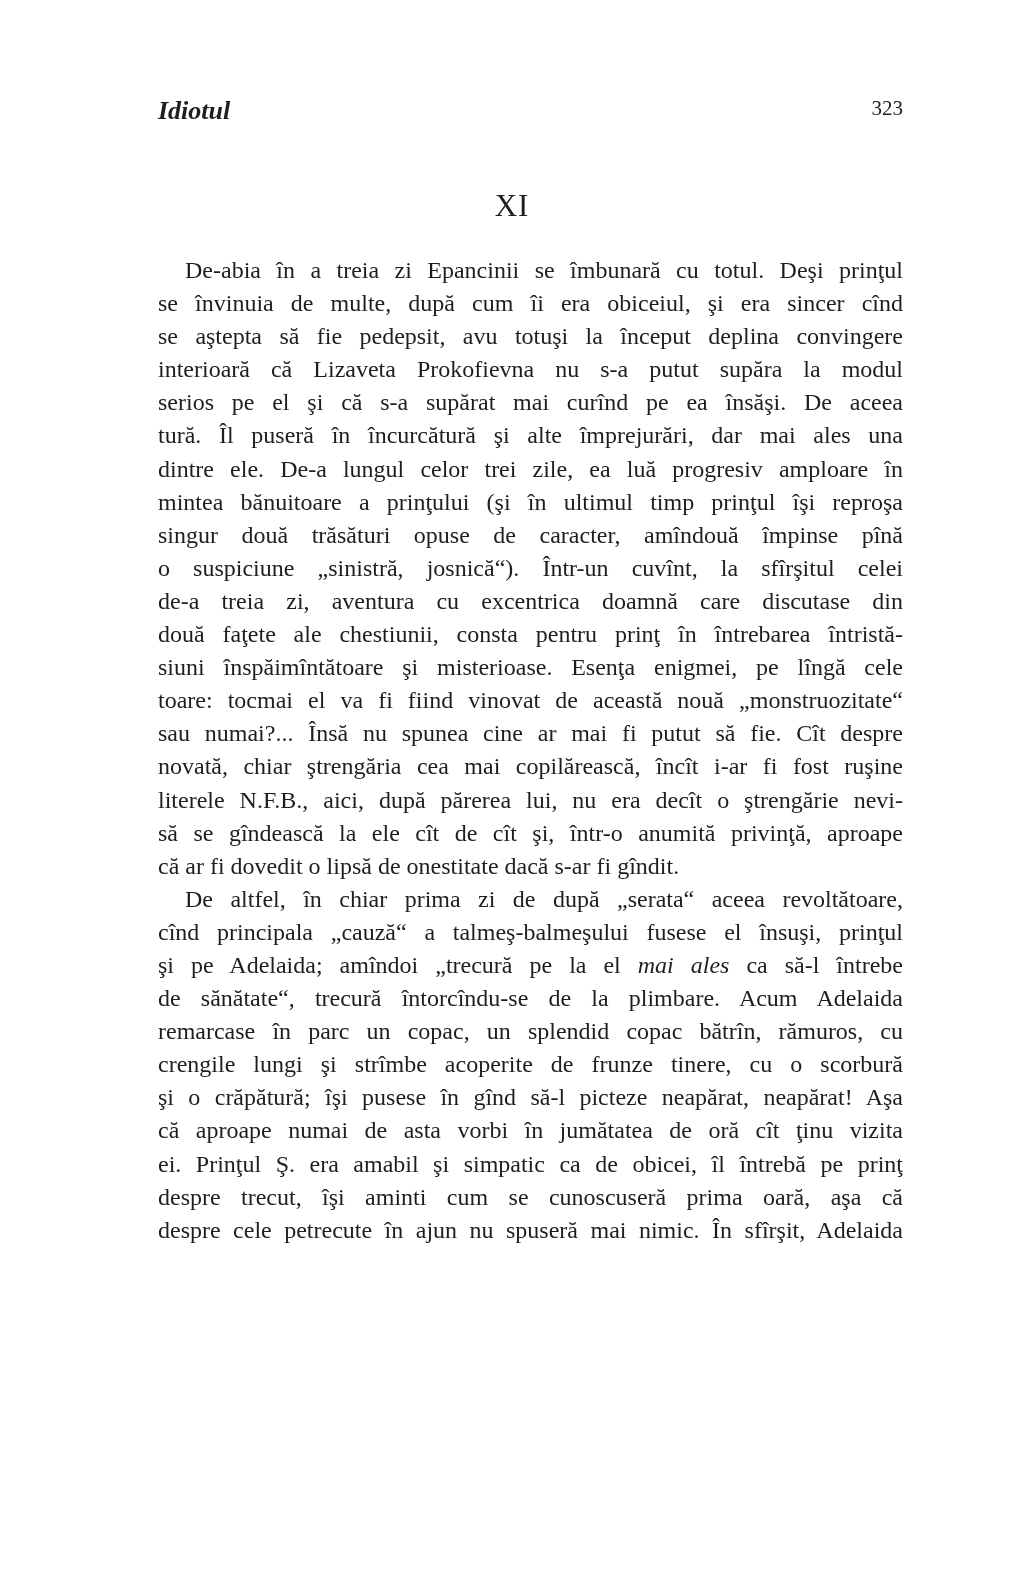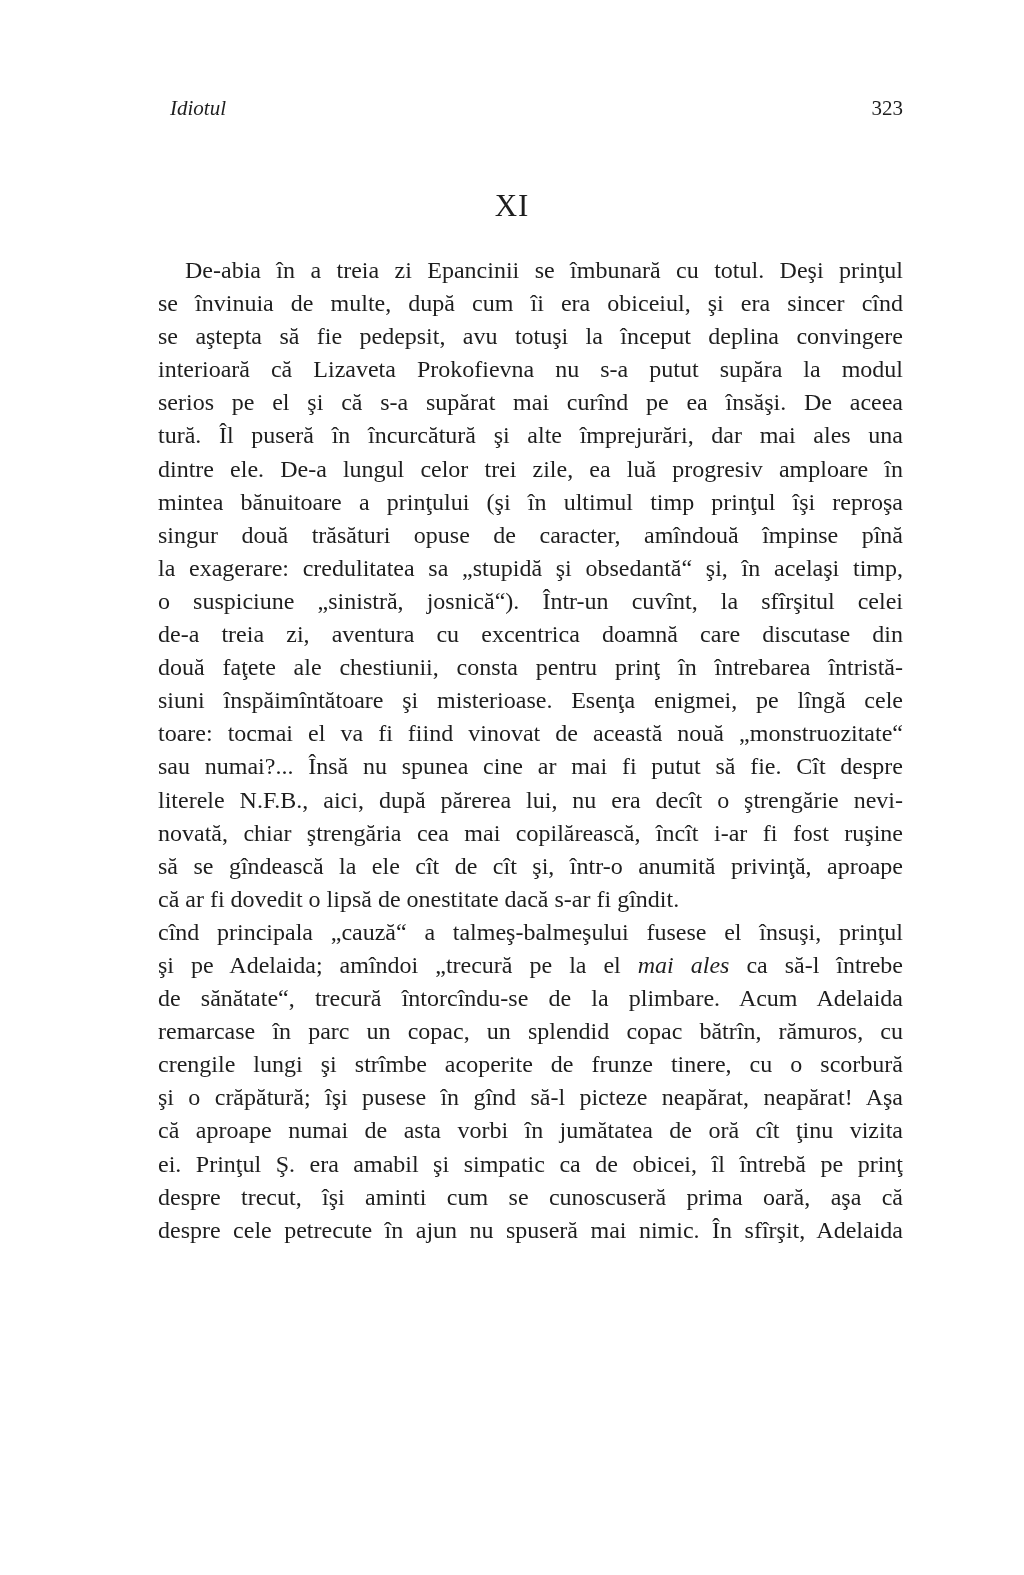--- a/index.html
+++ b/index.html
@@ -1,19 +1,19 @@
 <!DOCTYPE html>
 <html><head>
 <meta charset="utf-8">
 <style>
   html, body { margin: 0; padding: 0; background: #ffffff; }
   body { width: 1024px; height: 1575px; position: relative; overflow: hidden;
          font-family: "Liberation Serif", "DejaVu Serif", serif; color: #1e1e1e; }
   .running-head { position: absolute; top: 96px; left: 158px; width: 745px; height: 30px; }
-  .book-title { position: absolute; left: 12px; top: 0; font-style: italic; font-size: 21px; }
+  .book-title { position: absolute; left: 0; top: 0; font-style: italic; font-size: 26px; font-weight: bold; }
   .page-number { position: absolute; right: 0; top: 0; font-size: 21px; }
   .chapter-title { position: absolute; top: 188px; left: 0; width: 1024px; text-align: center;
                    font-size: 31px; letter-spacing: 1px; }
   .body-text { position: absolute; top: 254px; left: 158px; width: 745px; }
   .line { display: block; height: 33.1px; line-height: 33.1px; font-size: 24px;
           text-align: justify; text-align-last: justify; white-space: nowrap; overflow: visible; }
   .line.last { text-align-last: left; }
   .line span { display: inline; }
   .it { font-style: italic; }
 </style>
@@ -31,33 +31,33 @@
   <div>
     <span class="line" style="padding-left:0;text-indent:27px;">De-abia în a treia zi Epancinii se îmbunară cu totul. Deşi prinţul</span>
     <span class="line">se învinuia de multe, după cum îi era obiceiul, şi era sincer cînd</span>
     <span class="line">se aştepta să fie pedepsit, avu totuşi la început deplina convingere</span>
     <span class="line">interioară că Lizaveta Prokofievna nu s-a putut supăra la modul</span>
     <span class="line">serios pe el şi că s-a supărat mai curînd pe ea însăşi. De aceea</span>
     <span class="line">tură. Îl puseră în încurcătură şi alte împrejurări, dar mai ales una</span>
     <span class="line">dintre ele. De-a lungul celor trei zile, ea luă progresiv amploare în</span>
     <span class="line">mintea bănuitoare a prinţului (şi în ultimul timp prinţul îşi reproşa</span>
     <span class="line">singur două trăsături opuse de caracter, amîndouă împinse pînă</span>
-    <span class="line">la exagerare: credulitatea sa „stupidă şi obsedantă“ şi, în acelaşi timp,</span>
     <span class="line">o suspiciune „sinistră, josnică“). Într-un cuvînt, la sfîrşitul celei</span>
     <span class="line">de-a treia zi, aventura cu excentrica doamnă care discutase din</span>
     <span class="line">două faţete ale chestiunii, consta pentru prinţ în întrebarea întristă-</span>
     <span class="line">siuni înspăimîntătoare şi misterioase. Esenţa enigmei, pe lîngă cele</span>
     <span class="line">toare: tocmai el va fi fiind vinovat de această nouă „monstruozitate“</span>
     <span class="line">sau numai?... Însă nu spunea cine ar mai fi putut să fie. Cît despre</span>
+    <span class="line">novată, chiar ştrengăria cea mai copilărească, încît i-ar fi fost ruşine</span>
     <span class="line">literele N.F.B., aici, după părerea lui, nu era decît o ştrengărie nevi-</span>
-    <span class="line">novată, chiar ştrengăria cea mai copilărească, încît i-ar fi fost ruşine</span>
     <span class="line">să se gîndească la ele cît de cît şi, într-o anumită privinţă, aproape</span>
     <span class="line last">că ar fi dovedit o lipsă de onestitate dacă s-ar fi gîndit.</span>
   </div>
   <div>
+    <span class="line" style="text-indent:27px;">De altfel, în chiar prima zi de după „serata“ aceea revoltătoare,</span>
     <span class="line">cînd principala „cauză“ a talmeş-balmeşului fusese el însuşi, prinţul</span>
     <span class="line"><span>şi pe Adelaida; amîndoi „trecură pe la el </span><span class="it">mai ales</span><span> ca să-l întrebe</span></span>
     <span class="line">de sănătate“, trecură întorcîndu-se de la plimbare. Acum Adelaida</span>
     <span class="line">remarcase în parc un copac, un splendid copac bătrîn, rămuros, cu</span>
     <span class="line">crengile lungi şi strîmbe acoperite de frunze tinere, cu o scorbură</span>
     <span class="line">şi o crăpătură; îşi pusese în gînd să-l picteze neapărat, neapărat! Aşa</span>
     <span class="line">că aproape numai de asta vorbi în jumătatea de oră cît ţinu vizita</span>
     <span class="line">ei. Prinţul Ş. era amabil şi simpatic ca de obicei, îl întrebă pe prinţ</span>
     <span class="line">despre trecut, îşi aminti cum se cunoscuseră prima oară, aşa că</span>
     <span class="line">despre cele petrecute în ajun nu spuseră mai nimic. În sfîrşit, Adelaida</span>

